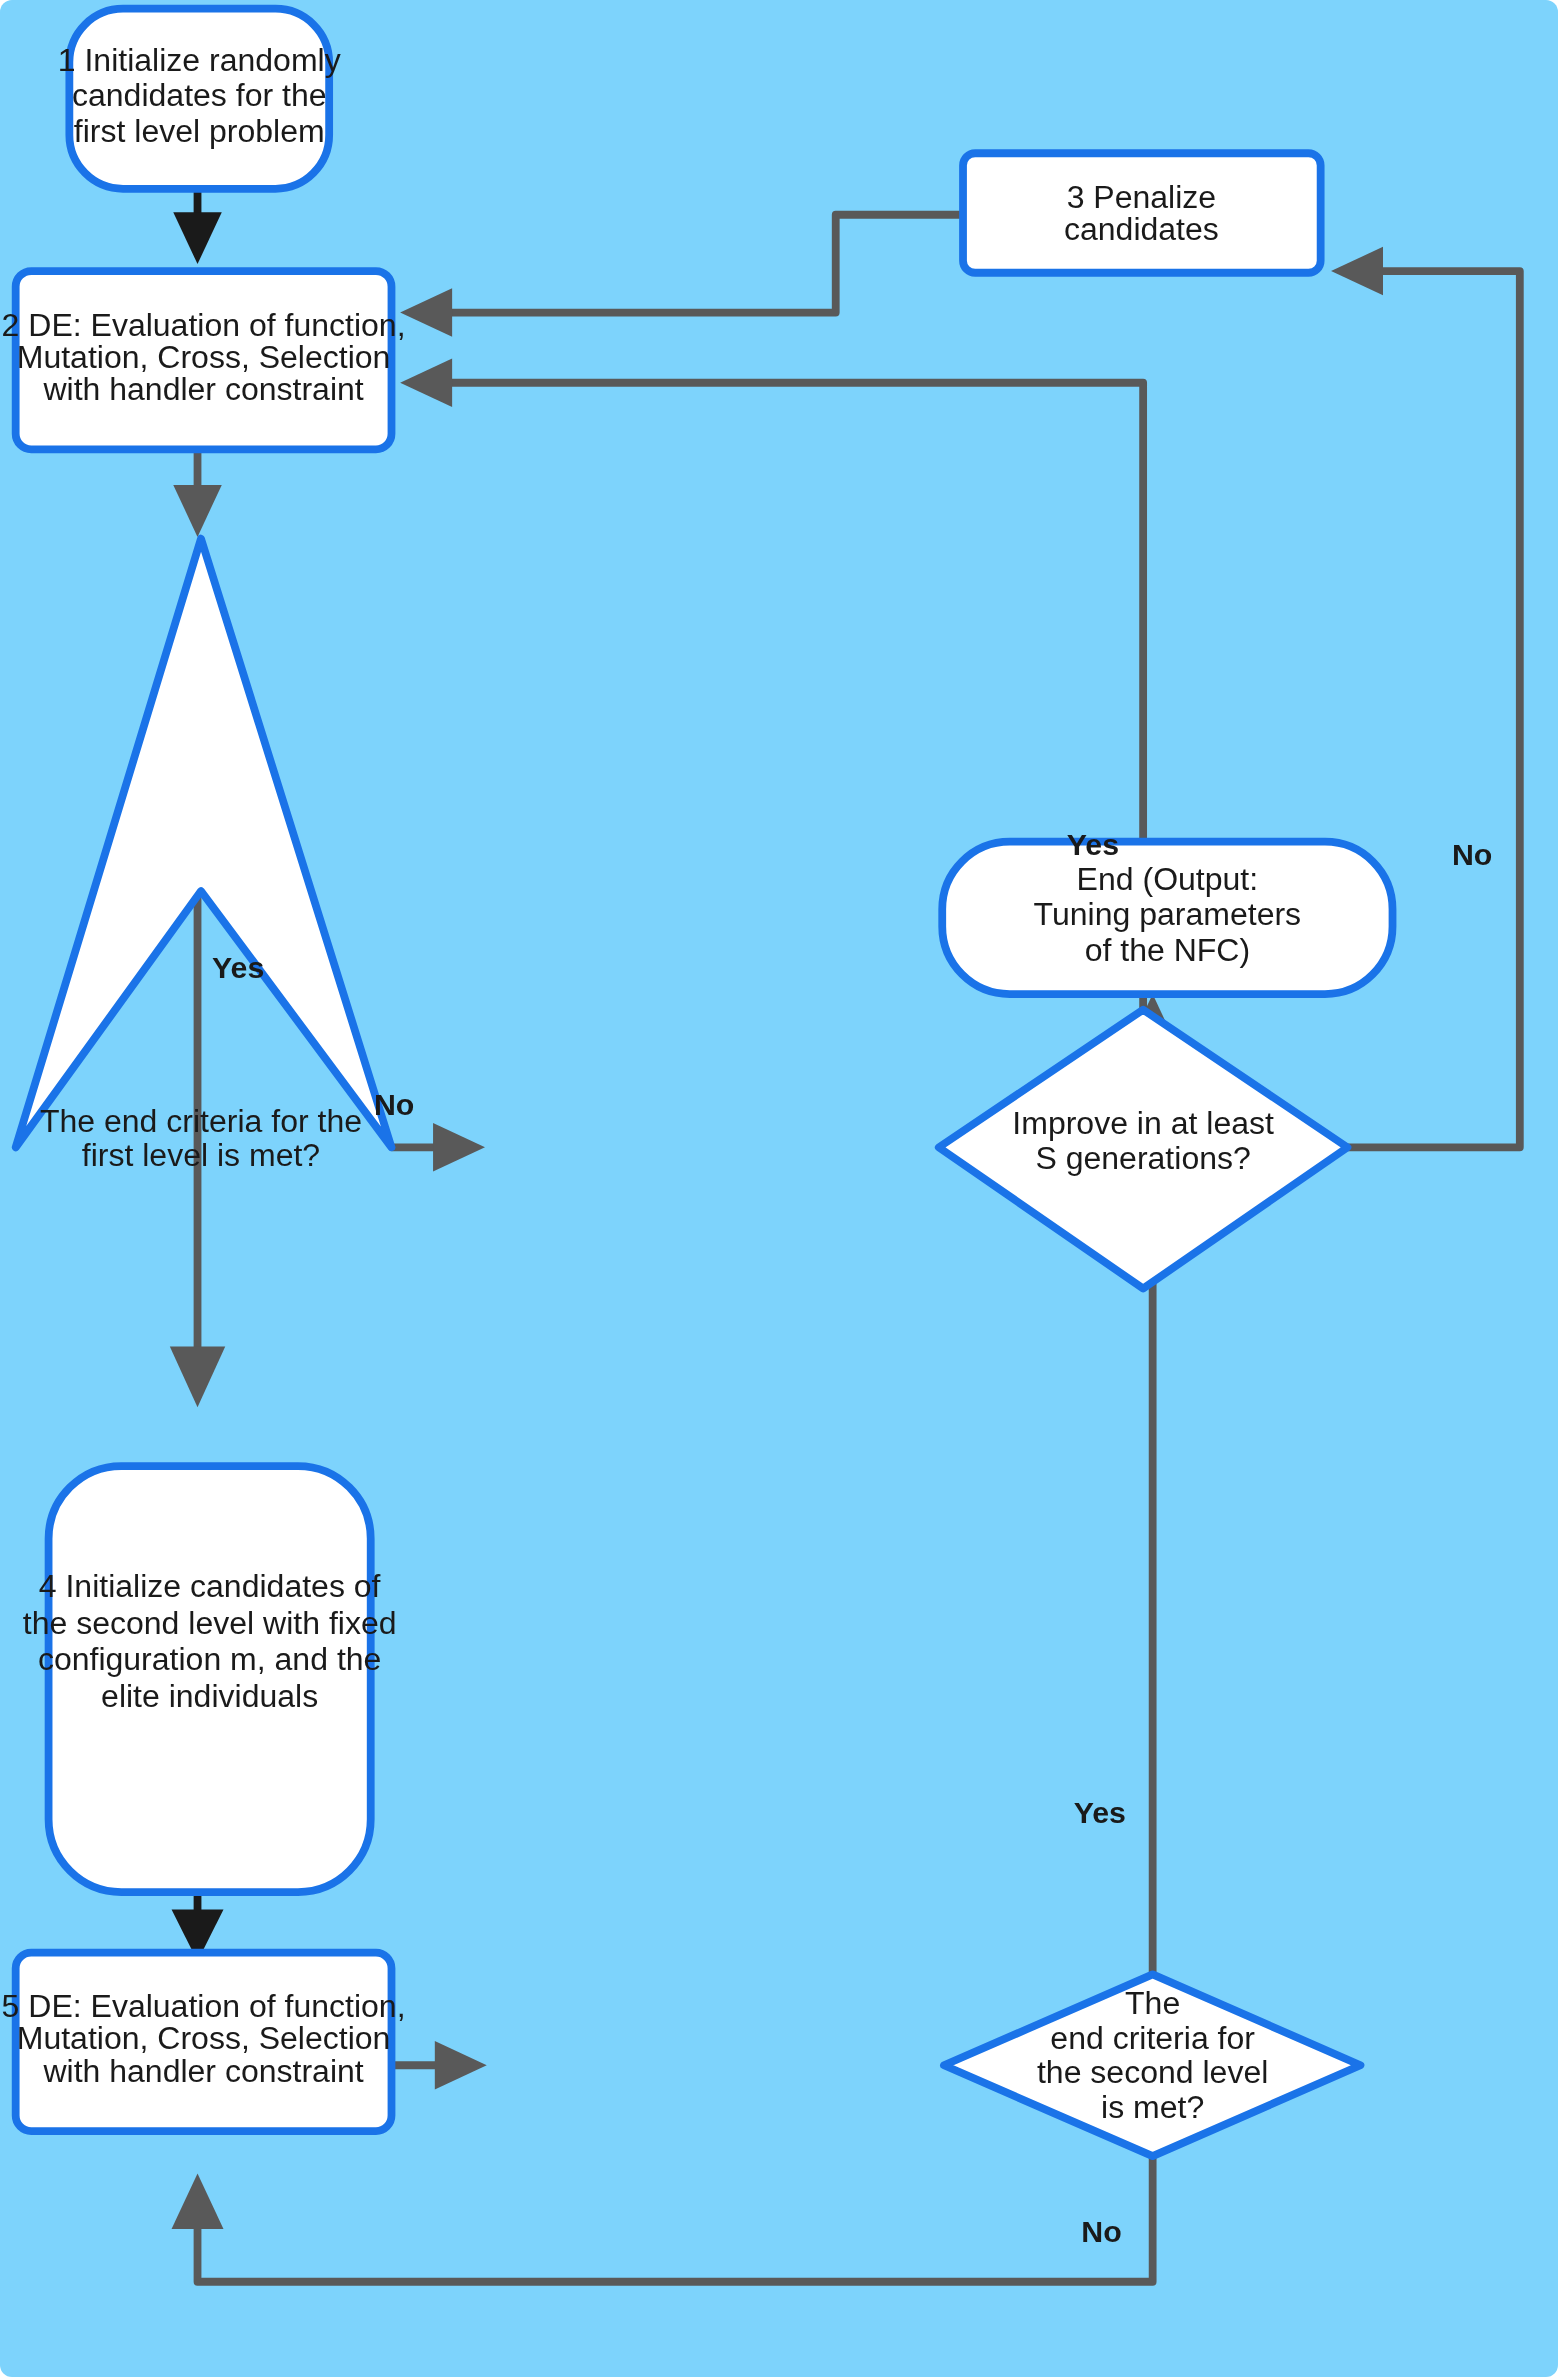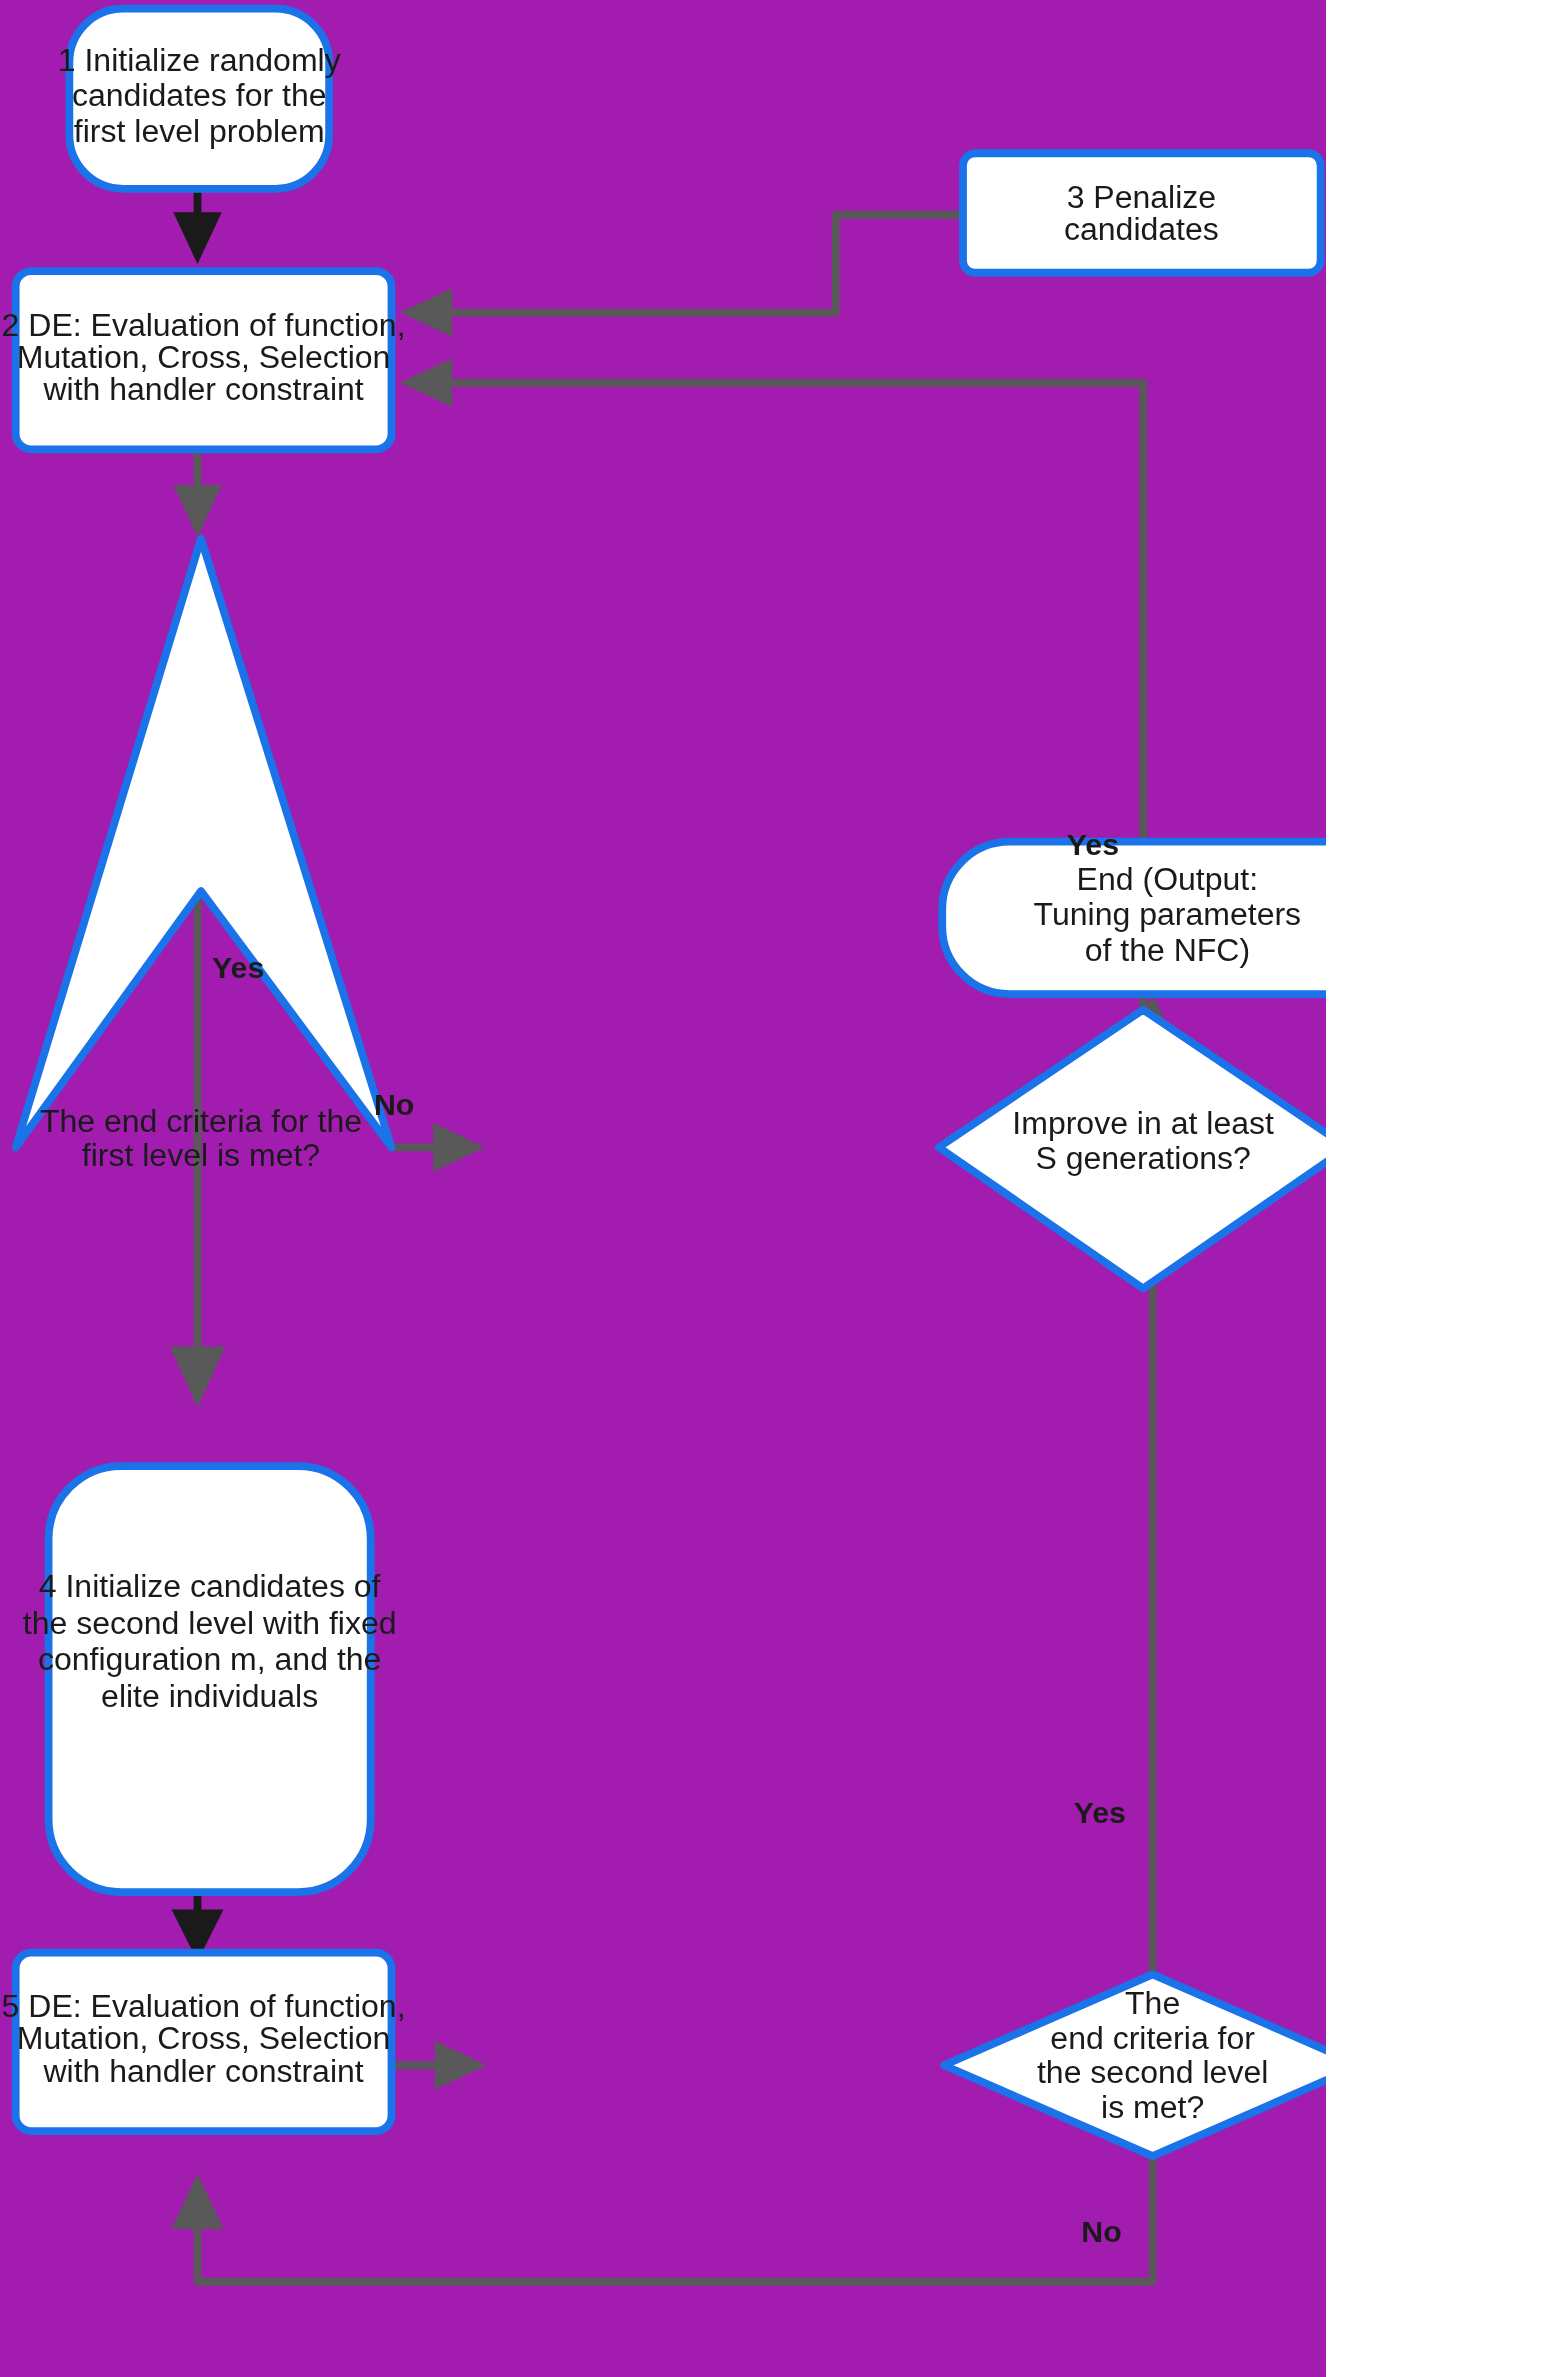--- a/index.html
+++ b/index.html
@@ -5,24 +5,25 @@
   html, body {
     margin: 0;
     padding: 0;
     background: #ffffff;
   }
   body {
     font-family: "Liberation Sans", sans-serif;
   }
   #flowchart-root {
     position: relative;
-    width: 1326px;
+    width: 1558px;
     height: 2377px;
-    background: #a21caf;
+    background: #7dd3fc;
     overflow: hidden;
+    border-radius: 12px;
   }
   svg.flow-canvas {
     position: absolute;
     top: 0;
     left: 0;
     width: 1558px;
     height: 2377px;
     display: block;
   }
   .node-shape {

